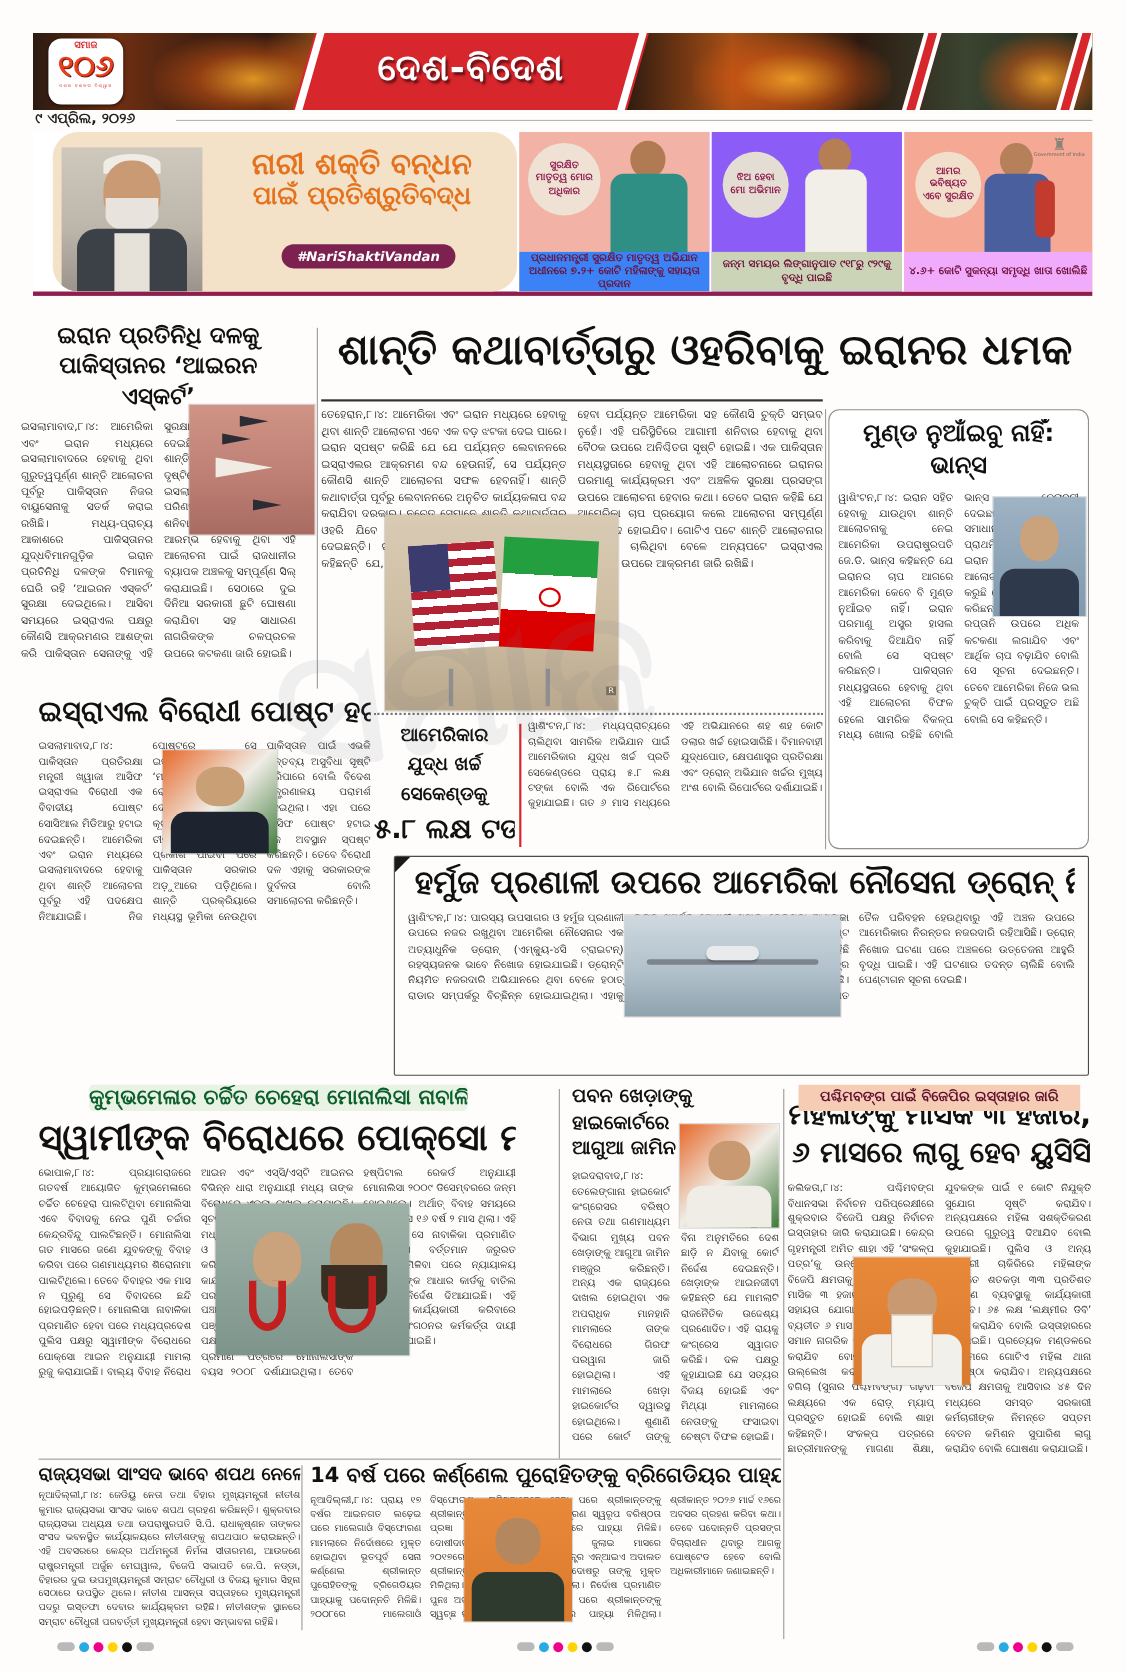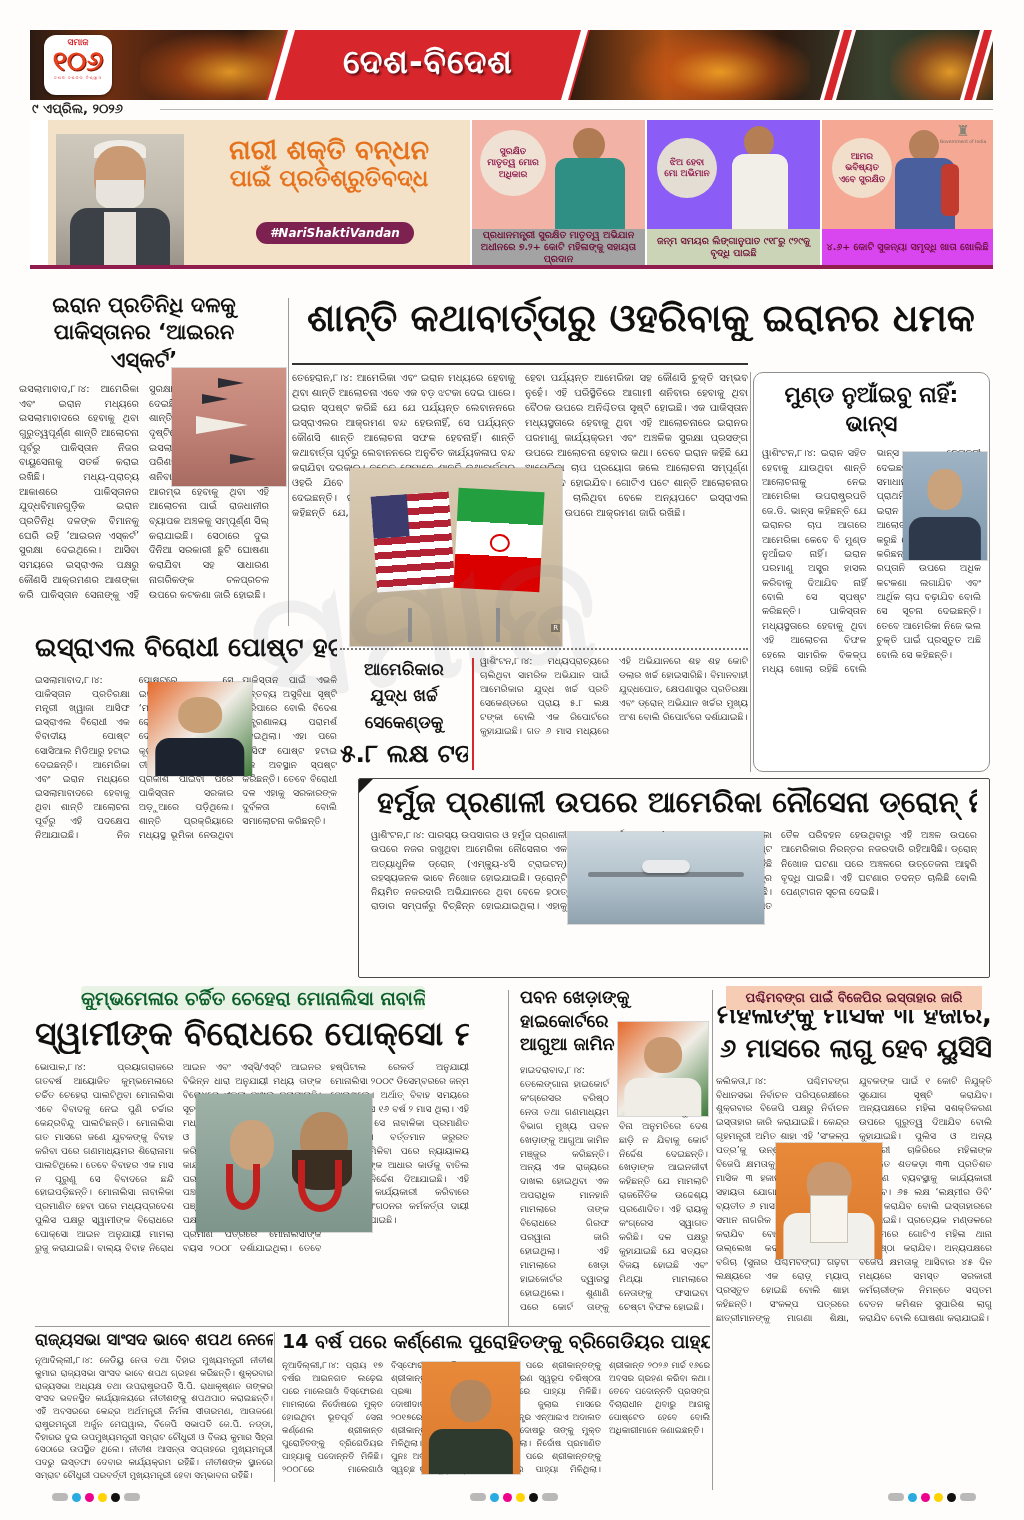--- a/index.html
+++ b/index.html
@@ -19,21 +19,21 @@
   .logo-sub { font-size:4px; color:#d7262c; letter-spacing:1px; }
 
   
   .dateline-row { position:absolute; left:32px; top:101px; width:961px; height:16px;text-decoration:underline; }
   .page-date { position:absolute; left:0; top:0; font-size:13px; font-weight:bold; color:#222; white-space:nowrap; }
   .date-rule { position:absolute; left:128px; right:0; top:8px; height:1px; background:#b5b5b5; }
 
   
   .ad { position:absolute; left:30px; top:120px; width:963px; height:149px; border-bottom:4px solid #8f1d4e; background:#fff; }
   .cbc { position:absolute; left:-13px; top:64px; width:150px; transform:rotate(-90deg); transform-origin:center; font-size:9px; font-weight:bold; color:#555; letter-spacing:.5px; text-align:center; }
-  .ad-beige { position:absolute; left:18px; top:0; width:422px; height:145px; background:#f3e1c8; overflow:hidden; }
+  .ad-beige { position:absolute; left:18px; top:0; width:422px; height:145px; background:#f3e1c8; overflow:hidden;border-radius:23px; }
   .modi-photo { position:absolute; left:8px; top:14px; width:128px; height:131px; background:linear-gradient(180deg,#cfc8bd 0%,#bdb6ab 55%,#9a948b 100%); overflow:hidden; }
   .modi-photo .head { position:absolute; left:38px; top:12px; width:52px; height:58px; background:#c99a74; border-radius:46% 46% 42% 42%; }
   .modi-photo .beard { position:absolute; left:40px; top:46px; width:48px; height:30px; background:#e8e4dd; border-radius:0 0 45% 45%; }
   .modi-photo .hair { position:absolute; left:38px; top:6px; width:52px; height:18px; background:#efece6; border-radius:50% 50% 0 0; }
   .modi-photo .vest { position:absolute; left:14px; top:74px; width:100px; height:60px; background:#3c4148; border-radius:18px 18px 0 0; }
   .modi-photo .kurta { position:absolute; left:48px; top:78px; width:32px; height:54px; background:#e6e2da; }
   .ad-title { position:absolute; left:150px; top:14px; width:262px; text-align:center; color:#e5731e; font-weight:bold; overflow:hidden; }
   .ad-title-1 { font-size:27px; line-height:1.15; white-space:nowrap; }
   .ad-title-2 { font-size:23px; line-height:1.2; white-space:nowrap; }
   .hashtag { position:absolute; left:208px; top:102px; background:#7c2150; color:#fff; font-style:italic; font-weight:bold; font-size:12px; padding:4px 14px; border-radius:14px; white-space:nowrap; }
@@ -145,21 +145,21 @@
       </div>
       <div class="hashtag">#NariShaktiVandan</div>
     </div>
 
     <div class="panel" style="left:440px;width:175px;background:#f2b2a5;">
       <div class="figure" style="right:12px;top:8px;width:86px;height:102px;">
         <div class="fig-head" style="left:26px;top:0;width:32px;height:34px;"></div>
         <div class="fig-body" style="left:8px;top:30px;width:70px;height:72px;background:#2f8f84;"></div>
       </div>
       <div class="bubble" style="left:8px;top:10px;width:66px;height:66px;background:rgba(238,228,214,.95);">ସୁରକ୍ଷିତ ମାତୃତ୍ୱ ମୋର ଅଧିକାର</div>
-      <div class="panel-caption" style="background:#a3a3a3;">ପ୍ରଧାନମନ୍ତ୍ରୀ ସୁରକ୍ଷିତ ମାତୃତ୍ୱ ଅଭିଯାନ ଅଧୀନରେ ୭.୨+ କୋଟି ମହିଳାଙ୍କୁ ସହାୟତା ପ୍ରଦାନ</div>
+      <div class="panel-caption" style="background:#3b82f6;">ପ୍ରଧାନମନ୍ତ୍ରୀ ସୁରକ୍ଷିତ ମାତୃତ୍ୱ ଅଭିଯାନ ଅଧୀନରେ ୭.୨+ କୋଟି ମହିଳାଙ୍କୁ ସହାୟତା ପ୍ରଦାନ</div>
     </div>
 
     <div class="panel" style="left:615px;width:175px;background:#8b5cf6;">
       <div class="figure" style="right:24px;top:6px;width:72px;height:104px;">
         <div class="fig-head" style="left:20px;top:0;width:30px;height:32px;background:#b57e55;"></div>
         <div class="fig-body" style="left:8px;top:28px;width:56px;height:76px;background:#f2efe8;"></div>
       </div>
       <div class="bubble" style="left:10px;top:18px;width:60px;height:60px;background:rgba(233,228,210,.95);">ଝିଅ ହେବା ମୋ ଅଭିମାନ</div>
       <div class="panel-caption" style="background:#ccd4b8;">ଜନ୍ମ ସମୟର ଲିଙ୍ଗାନୁପାତ ୯୧୮ରୁ ୯୨୯କୁ ବୃଦ୍ଧି ପାଇଛି</div>
     </div>
@@ -168,21 +168,21 @@
       <div class="figure" style="right:30px;top:10px;width:74px;height:100px;">
         <div class="fig-head" style="left:20px;top:0;width:30px;height:32px;background:#b5805a;"></div>
         <div class="fig-body" style="left:6px;top:28px;width:60px;height:72px;background:#4a5f9e;"></div>
         <div class="fig-body" style="left:52px;top:34px;width:18px;height:52px;background:#c23b2e;border-radius:6px;"></div>
       </div>
       <div class="bubble" style="left:10px;top:18px;width:60px;height:60px;background:rgba(240,225,205,.95);">ଆମର ଭବିଷ୍ୟତ ଏବେ ସୁରକ୍ଷିତ</div>
       <div class="emblem">
         <div class="lions">♜</div>
         <div class="gov">Government of India</div>
       </div>
-      <div class="panel-caption" style="background:#d946ef;">୪.୬+ କୋଟି ସୁକନ୍ୟା ସମୃଦ୍ଧି ଖାତା ଖୋଲିଛି</div>
+      <div class="panel-caption" style="background:#f0abfc;">୪.୬+ କୋଟି ସୁକନ୍ୟା ସମୃଦ୍ଧି ଖାତା ଖୋଲିଛି</div>
     </div>
   </div>
 
   <div class="watermark">ସମାଜ</div>
 
   <div class="vrule" style="left:288px;top:298px;height:328px;"></div>
   <div class="vrule" style="left:750px;top:372px;height:400px;"></div>
   <div class="hrule" style="left:292px;top:363px;width:456px;background:#333;height:2px;"></div>
 
   <div class="art" style="left:19px;top:292px;width:250px;height:336px;">

